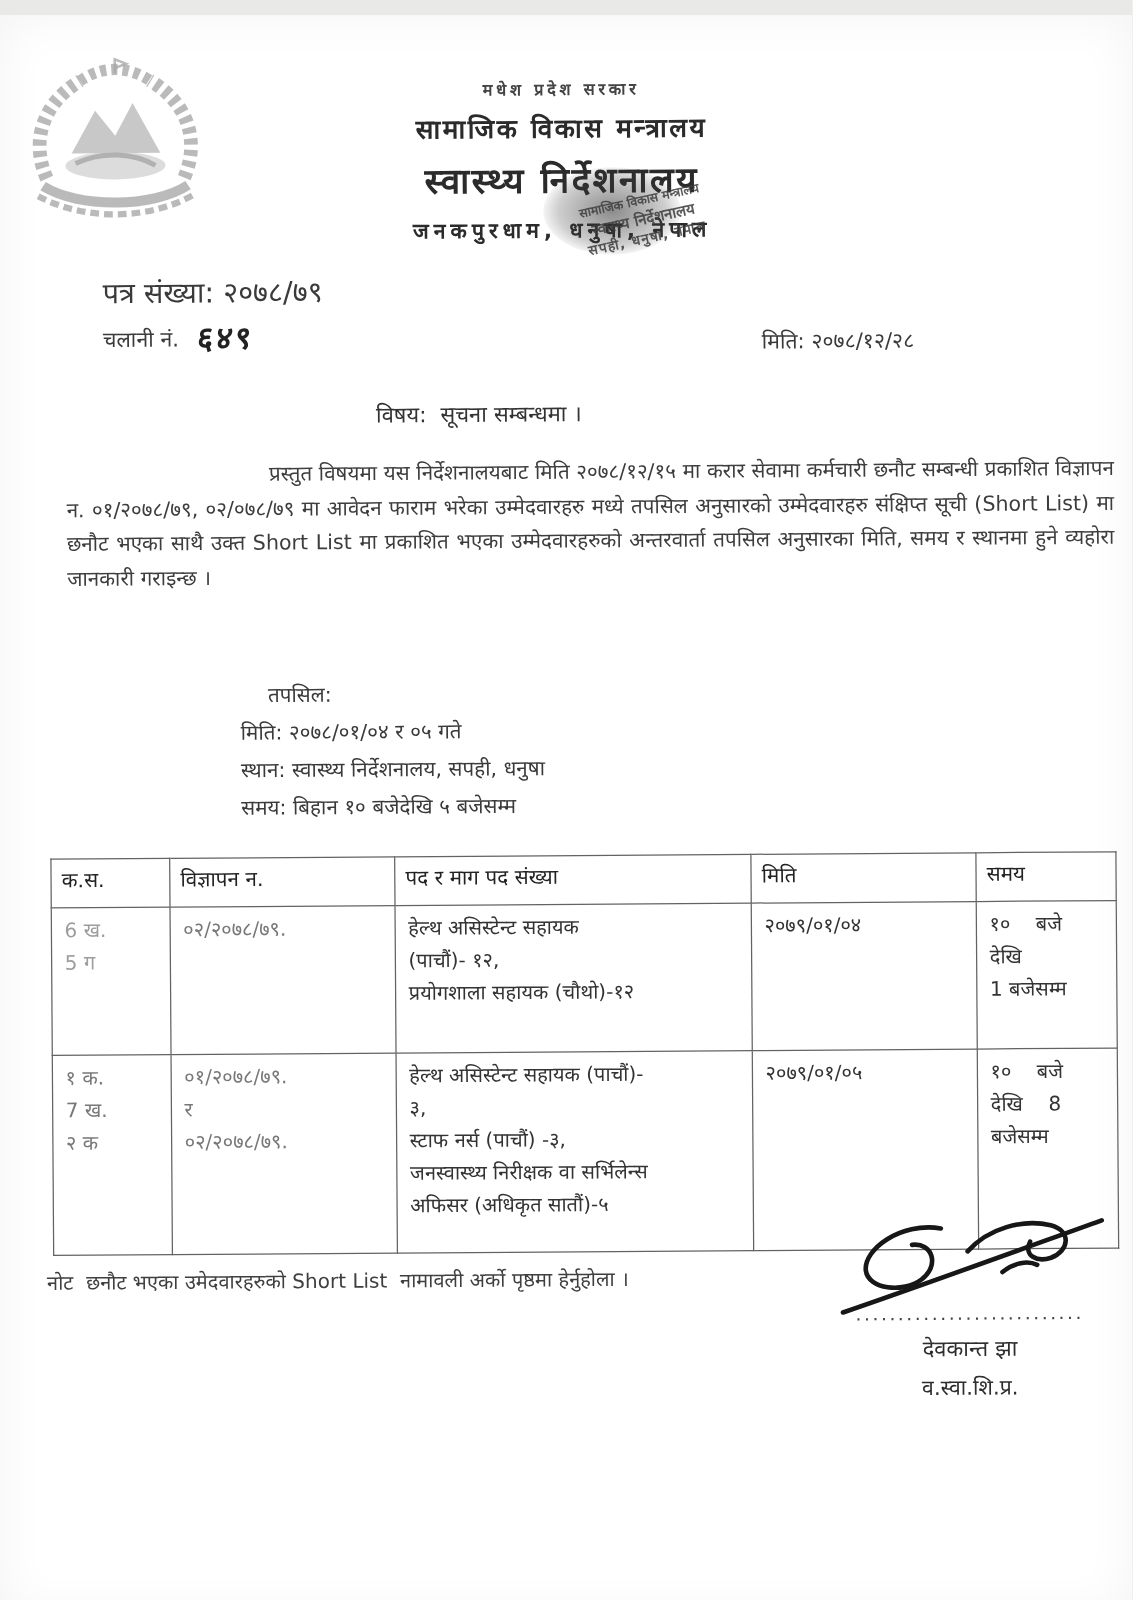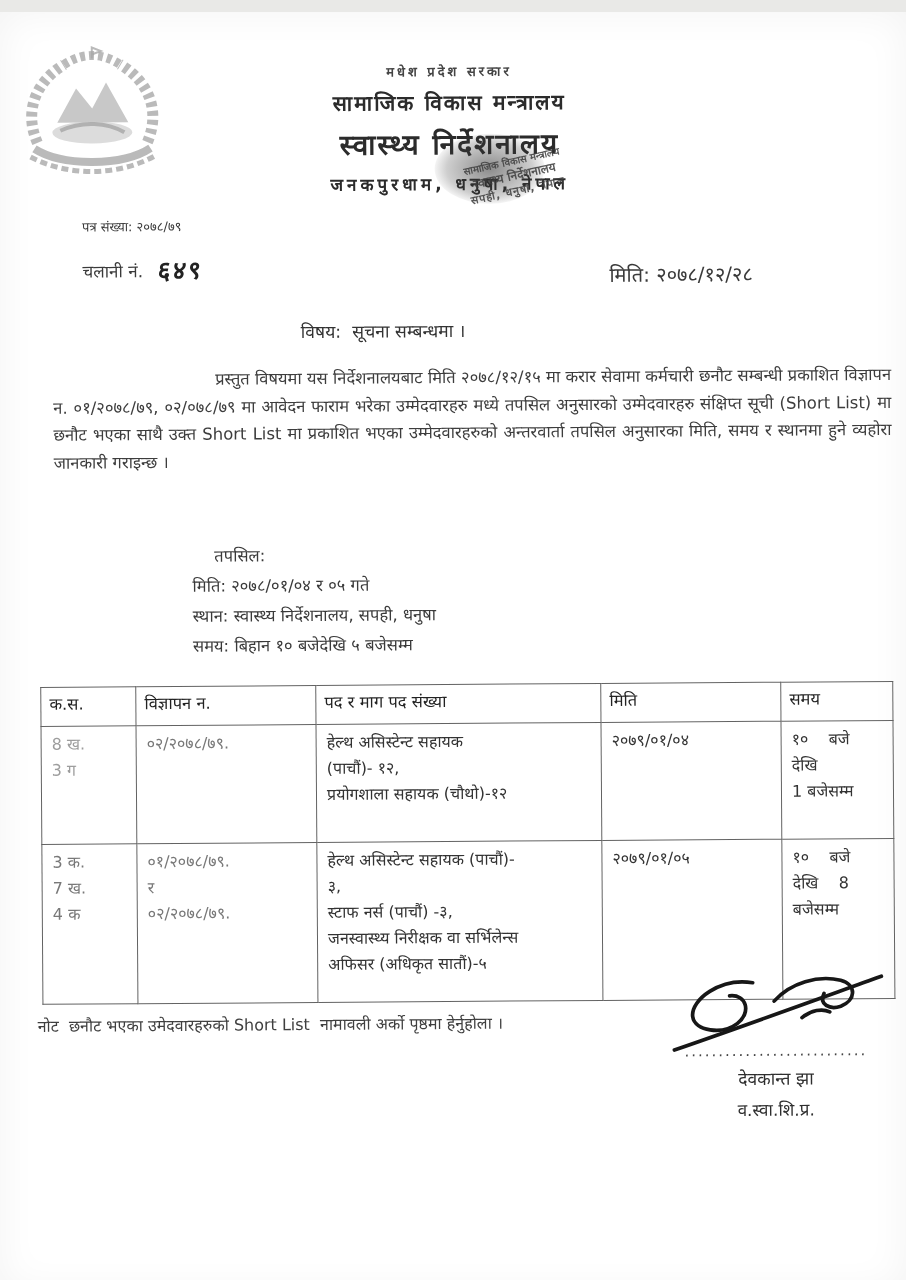--- a/index.html
+++ b/index.html
@@ -21,25 +21,25 @@
   .hdr .l4{font-size:17px;font-weight:bold;margin-top:10px;letter-spacing:4px;}
   
   .stamp{position:absolute;left:398px;top:142px;width:240px;transform:rotate(-12deg);
          text-align:center;color:#3d3d3d;opacity:.85;line-height:15px;}
   .stamp .s1{font-size:10px;font-weight:bold;}
   .stamp .s2{font-size:12px;font-weight:bold;}
   .stamp .s3{font-size:11px;font-weight:bold;letter-spacing:1px;}
   .smudge{position:absolute;left:438px;top:122px;width:110px;height:70px;border-radius:50%;
           background:radial-gradient(ellipse at center, rgba(45,45,45,.55) 0%, rgba(60,60,60,.25) 55%, rgba(0,0,0,0) 75%);}
   
-  .letterno{position:absolute;left:85px;top:203px;font-size:13px;color:#3a3a3a;}
+  .letterno{position:absolute;left:85px;top:203px;font-size:23px;color:#3a3a3a;}
   .chalani{position:absolute;left:85px;top:236px;font-size:17px;color:#3a3a3a;}
   .chalani .hand{display:inline-block;font-size:25px;font-weight:bold;color:#222;
                  transform:skewX(-8deg) translateY(2px);letter-spacing:2px;margin-left:10px;}
-  .dateline{position:absolute;left:612px;top:250px;font-size:20px;color:#3a3a3a;}
+  .dateline{position:absolute;left:612px;top:250px;font-size:17px;color:#3a3a3a;}
   
   .subject{position:absolute;left:303px;top:306px;font-size:17.5px;font-weight:500;color:#333;}
   
   .bodypara{position:absolute;left:55px;top:352px;width:838px;font-size:16.5px;
             line-height:27.5px;text-align:justify;text-indent:162px;color:#3d3d3d;}
   
   .tapasil{position:absolute;left:193px;top:528px;font-size:16.5px;line-height:30px;color:#3a3a3a;}
   .tapasil .title{padding-left:22px;font-weight:500;}
   
   table.grid{position:absolute;left:40px;top:672px;width:852px;border-collapse:collapse;table-layout:fixed;}
@@ -123,45 +123,45 @@
       <tbody>
           <tr>
         <td class="hd t">क.स.</td>
         <td class="hd t">विज्ञापन न.</td>
         <td class="hd t">पद र माग पद संख्या</td>
         <td class="hd t">मिति</td>
         <td class="hd t">समय</td>
       </tr>
       <tr class="r1">
         <td>
-          <span class="cell-line faint">8 ख.</span>
-          <span class="cell-line faint">3 ग</span>
+          <span class="cell-line faint">6 ख.</span>
+          <span class="cell-line faint">5 ग</span>
         </td>
         <td>
           <span class="cell-line semi">०२/२०७८/७९.</span>
         </td>
         <td>
           <span class="cell-line">हेल्थ असिस्टेन्ट सहायक</span>
           <span class="cell-line">(पाचौं)- १२,</span>
           <span class="cell-line">प्रयोगशाला सहायक (चौथो)-१२</span>
         </td>
         <td>
           <span class="cell-line">२०७९/०१/०४</span>
         </td>
         <td>
           <span class="cell-line">१०    बजे</span>
           <span class="cell-line">देखि</span>
           <span class="cell-line">1 बजेसम्म</span>
         </td>
       </tr>
       <tr class="r2">
         <td>
-          <span class="cell-line semi">3 क.</span>
+          <span class="cell-line semi">१ क.</span>
           <span class="cell-line semi">7 ख.</span>
-          <span class="cell-line semi">4 क</span>
+          <span class="cell-line semi">२ क</span>
         </td>
         <td>
           <span class="cell-line semi">०१/२०७८/७९.</span>
           <span class="cell-line semi">र</span>
           <span class="cell-line semi">०२/२०७८/७९.</span>
         </td>
         <td>
           <span class="cell-line">हेल्थ असिस्टेन्ट सहायक (पाचौं)-</span>
           <span class="cell-line">३,</span>
           <span class="cell-line">स्टाफ नर्स (पाचौं) -३,</span>

